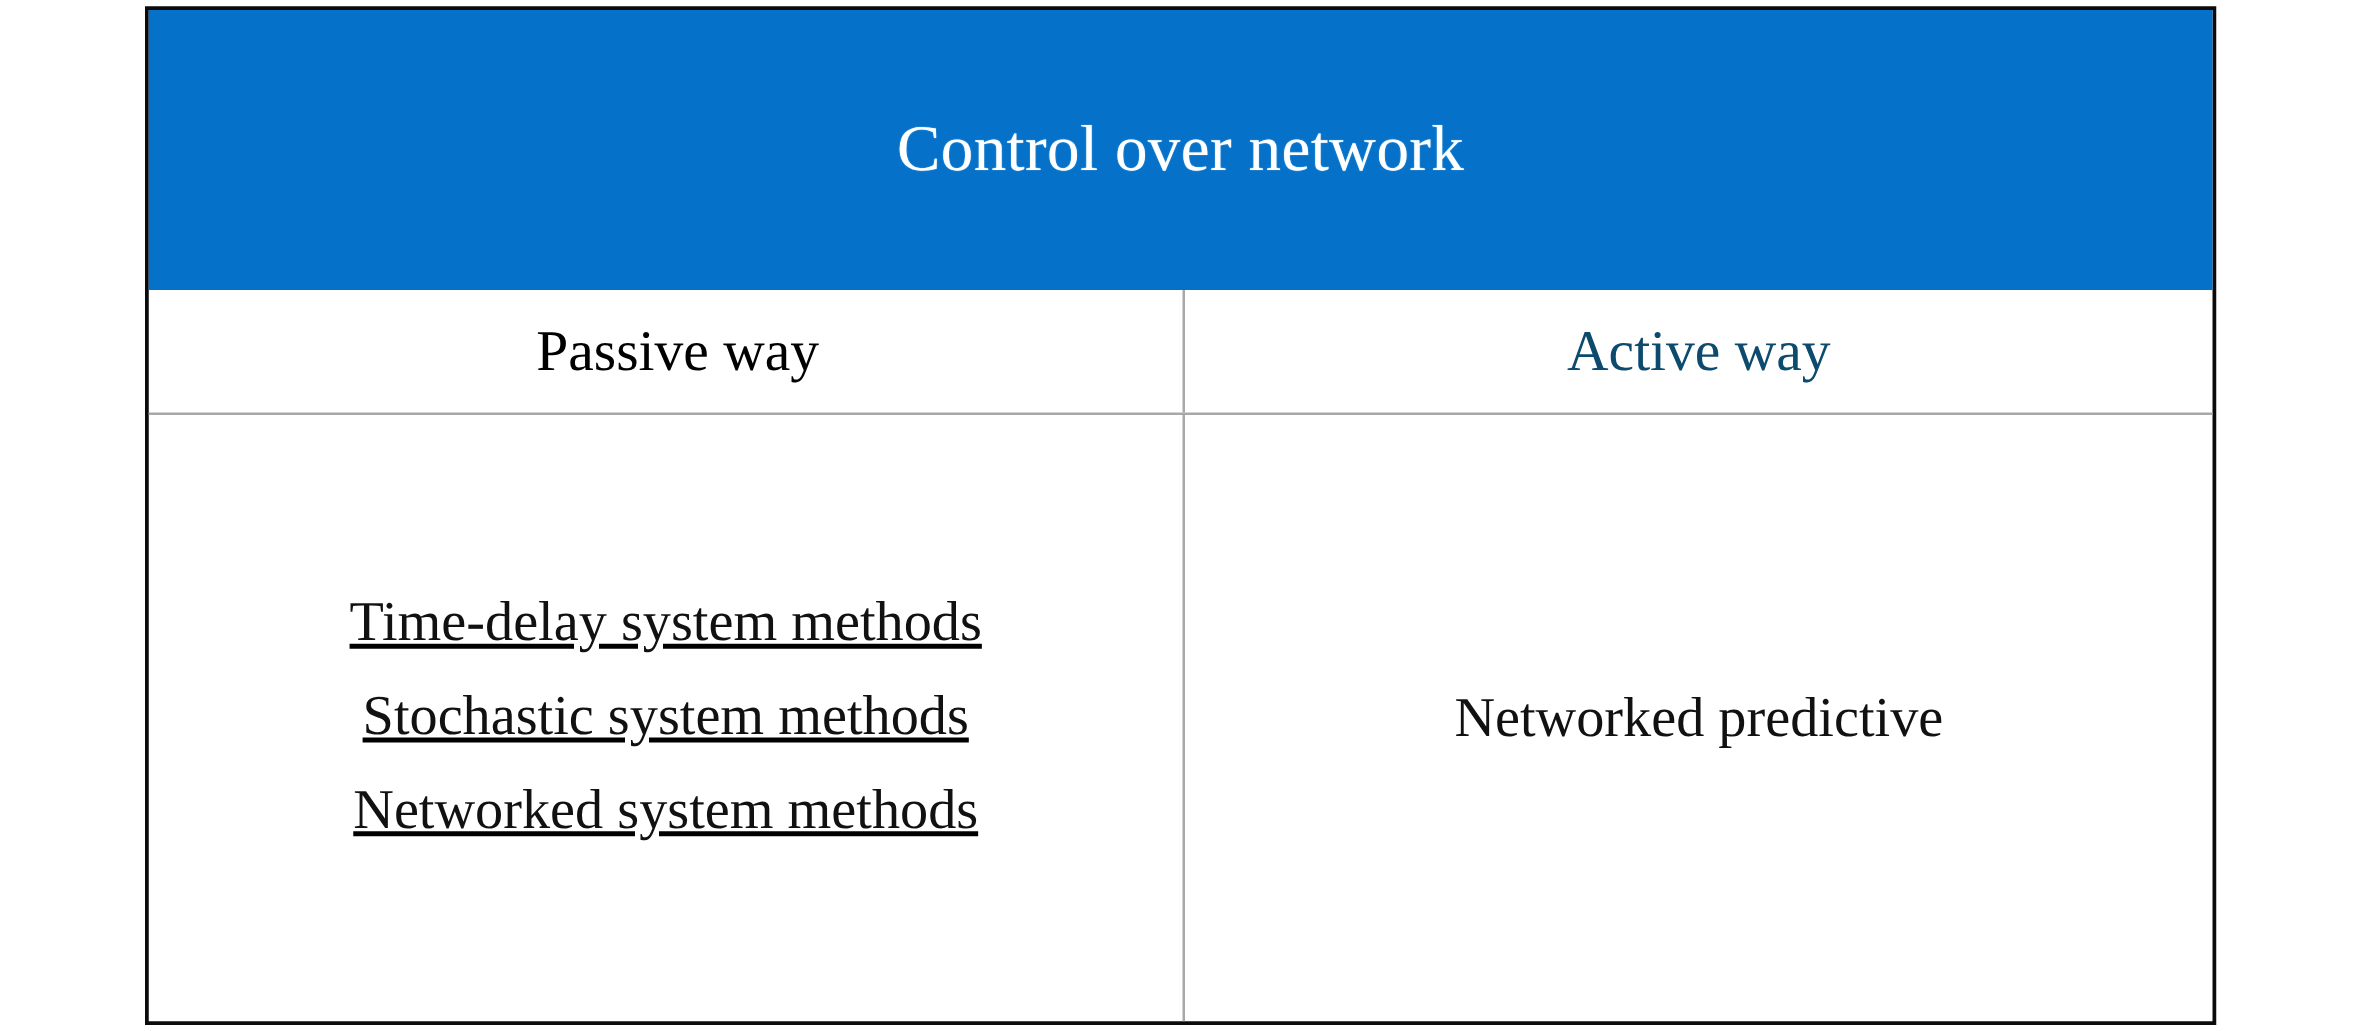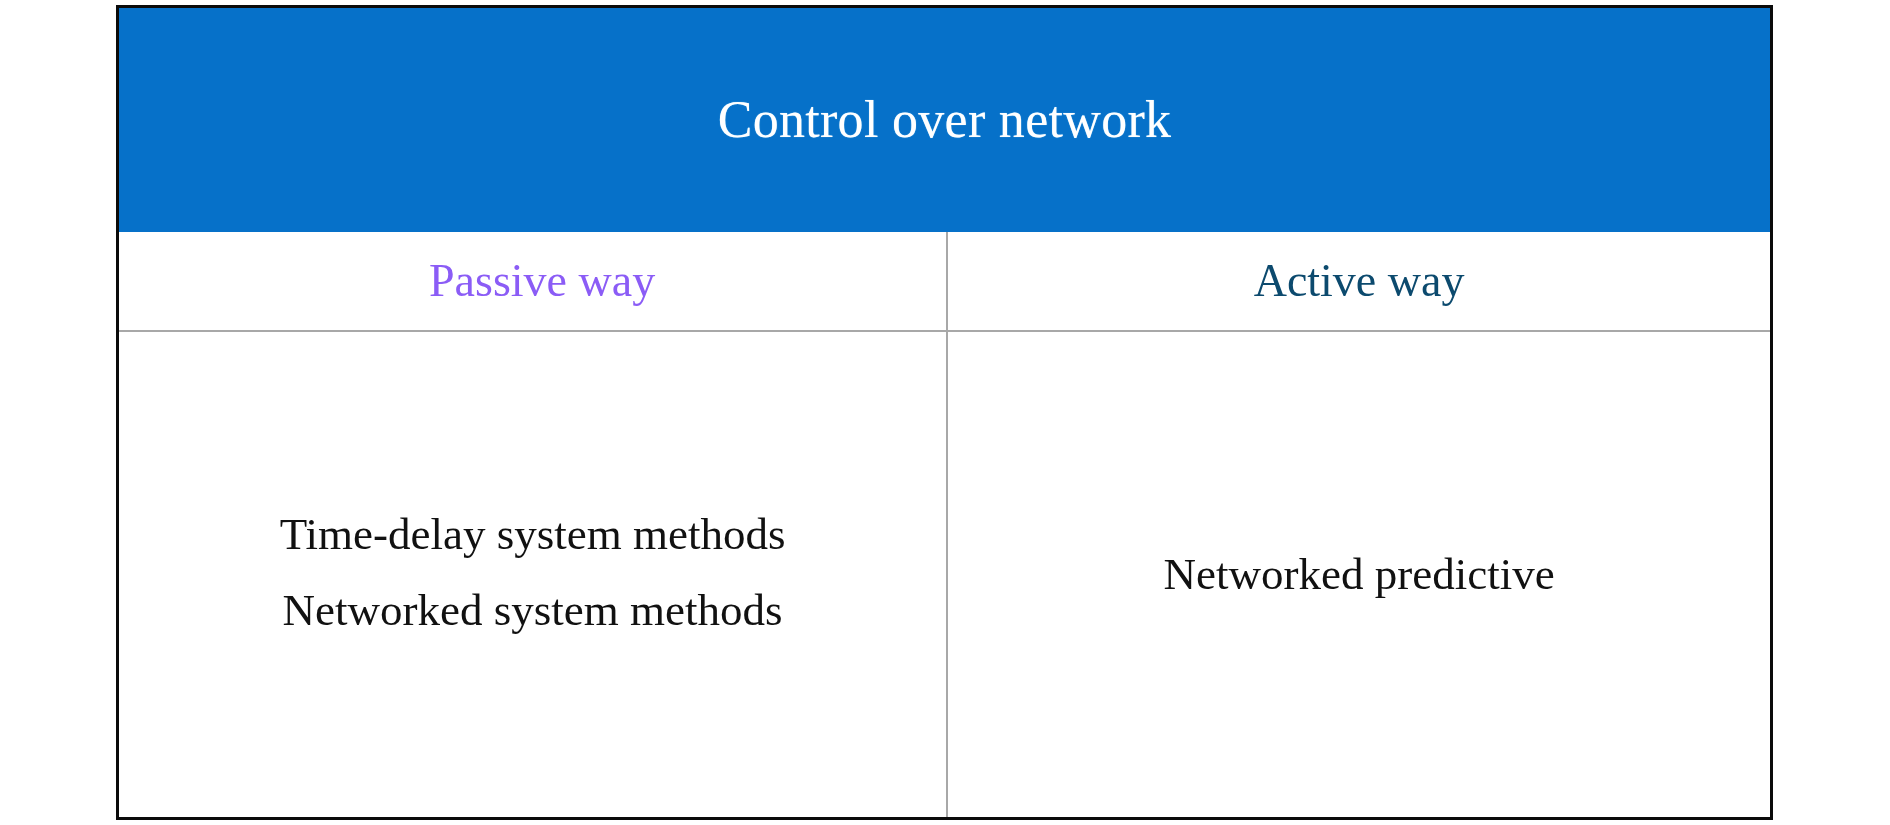--- a/index.html
+++ b/index.html
@@ -70,21 +70,21 @@
     box-sizing: border-box;
   }
   .subhead-cell.left  { width: 50.1%; }
   .subhead-cell.right { width: 49.9%; border-left: 2px solid #a8a8a8; }
 
   .subhead-text {
     font-size: 46px;
     line-height: 1;
     white-space: nowrap;
   }
-  .subhead-text.passive { color: #8b5cf6; margin-left: 19px; }
+  .subhead-text.passive { color: #000000; margin-left: 19px; }
   .subhead-text.active  { color: #0c4a6e; }
 
   
   .body-row {
     flex: 1 1 auto;
     display: flex;
     min-height: 0;
   }
   .body-cell {
     box-sizing: border-box;
@@ -99,20 +99,21 @@
   .method-list {
     list-style: none;
     margin: 0;
     padding: 0;
     width: 100%;
     display: flex;
     flex-direction: column;
     align-items: center;
     justify-content: center;
     gap: 28px;
+    text-decoration: underline;
   }
   .method-item {
     font-size: 45px;
     line-height: 1.05;
     color: #111111;
     white-space: nowrap;
     text-align: center;
   }
 
   .right-block {
@@ -144,20 +145,21 @@
       <div class="subhead-cell right">
         <span class="subhead-text active">Active way</span>
       </div>
     </div>
 
     <div class="body-row">
 
       <div class="body-cell left">
         <ul class="method-list">
           <li class="method-item">Time-delay system methods</li>
+          <li class="method-item">Stochastic system methods</li>
           <li class="method-item">Networked system methods</li>
         </ul>
       </div>
 
       <div class="body-cell right">
         <div class="right-block">
           <span class="rb-line">Networked predictive</span>
         </div>
       </div>
 

